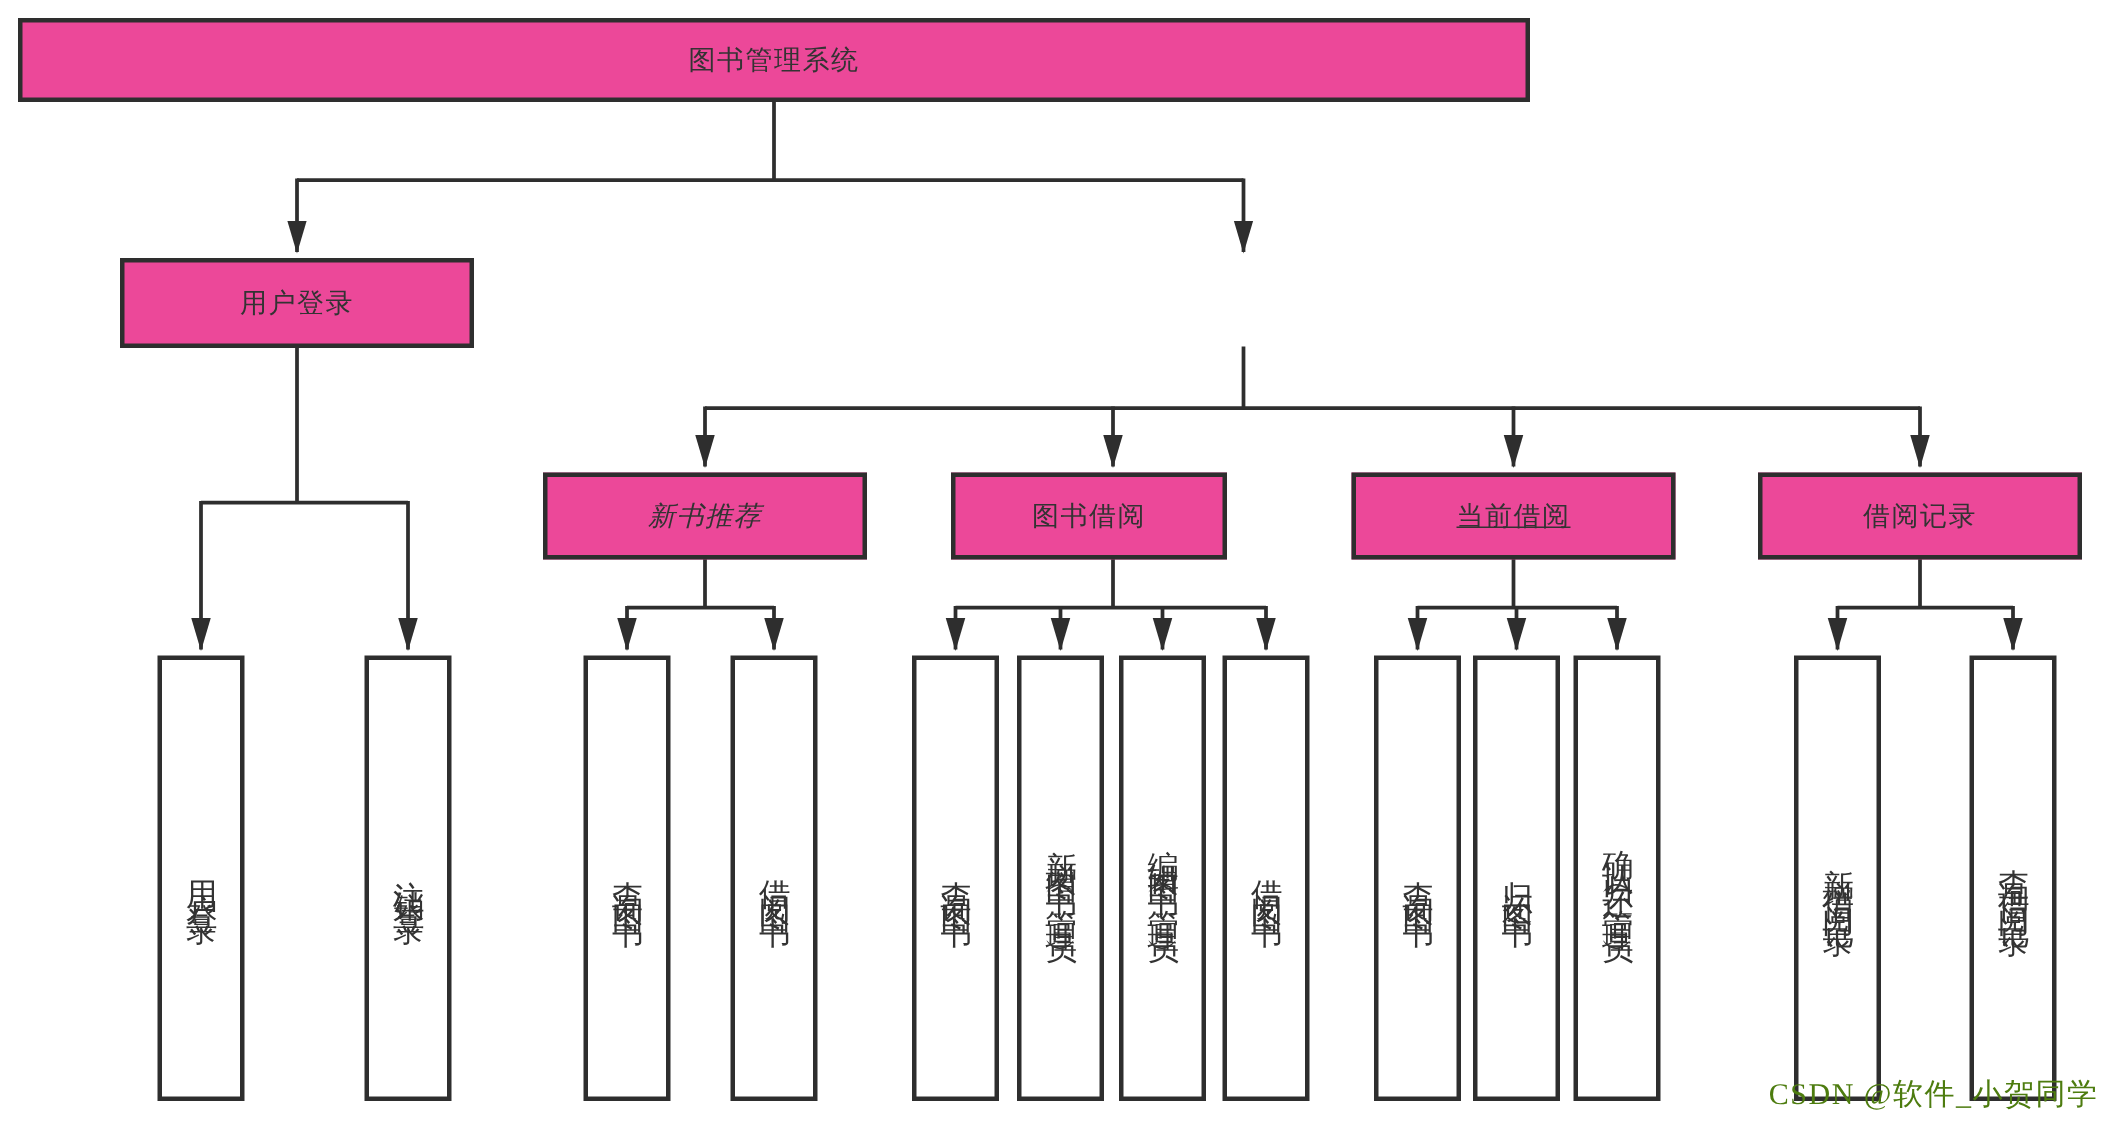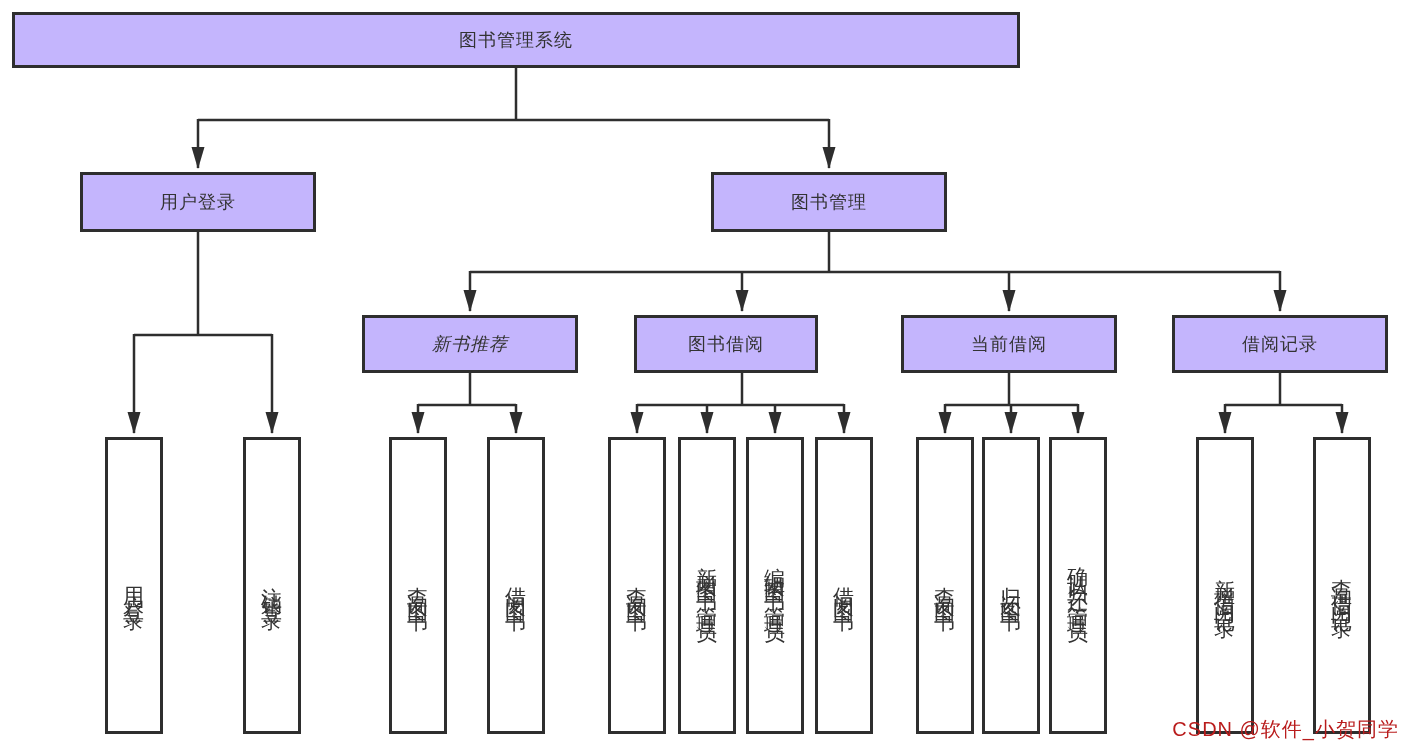--- a/index.html
+++ b/index.html
@@ -14,21 +14,21 @@
   .connectors{
     position:absolute;
     left:0;top:0;
     width:1405px;height:747px;
     z-index:1;
   }
   .hbox{
     position:absolute;
     box-sizing:border-box;
     border:3px solid #2e2e2e;
-    background:#c4b5fd;
+    background:#ec4899;
     display:flex;
     align-items:center;
     justify-content:center;
     font-size:18px;
     letter-spacing:1px;
     color:#333333;
     z-index:2;
   }
   .vbox{
     position:absolute;
@@ -48,22 +48,23 @@
     line-height:1;
     color:#333333;
     white-space:nowrap;
   }
   .watermark{
     position:absolute;
     right:6px;
     bottom:4px;
     font-size:20px;
     letter-spacing:1px;
-    color:#b91c1c;
+    color:#4d7c0f;
     z-index:5;
+    font-family:Liberation Serif, serif;
   }
 </style>
 </head>
 <body>
 
 <div class="canvas">
 
   <svg class="connectors" viewBox="0 0 1405 747" xmlns="http://www.w3.org/2000/svg">
     <defs>
       <marker id="arrow" markerUnits="userSpaceOnUse" markerWidth="26" markerHeight="16" viewBox="0 0 26 16" refX="21" refY="8" orient="auto">
@@ -110,25 +111,24 @@
       <path d="M1280,372 L1280,405"></path>
       <path d="M1225,405 L1342,405"></path>
       <path d="M1225,404 L1225,433" marker-end="url(#arrow)"></path>
       <path d="M1342,404 L1342,433" marker-end="url(#arrow)"></path>
     </g>
   </svg>
 
   <div class="hbox" style="left:12px;top:12px;width:1008px;height:56px;">图书管理系统</div>
 
   <div class="hbox" style="left:80px;top:172px;width:236px;height:60px;">用户登录</div>
-  <div class="hbox" style="left:711px;top:172px;width:236px;height:60px;">图书管理</div>
 
   <div class="hbox" style="left:362px;top:315px;width:216px;height:58px;font-style:italic;">新书推荐</div>
   <div class="hbox" style="left:634px;top:315px;width:184px;height:58px;">图书借阅</div>
-  <div class="hbox" style="left:901px;top:315px;width:216px;height:58px;">当前借阅</div>
+  <div class="hbox" style="left:901px;top:315px;width:216px;height:58px;text-decoration:underline;">当前借阅</div>
   <div class="hbox" style="left:1172px;top:315px;width:216px;height:58px;">借阅记录</div>
 
   <div class="vbox" style="left:105px;top:437px;width:58px;height:297px;">
     <span>用户登录</span>
   </div>
   <div class="vbox" style="left:243px;top:437px;width:58px;height:297px;">
     <span>注销登录</span>
   </div>
 
   <div class="vbox" style="left:389px;top:437px;width:58px;height:297px;">

